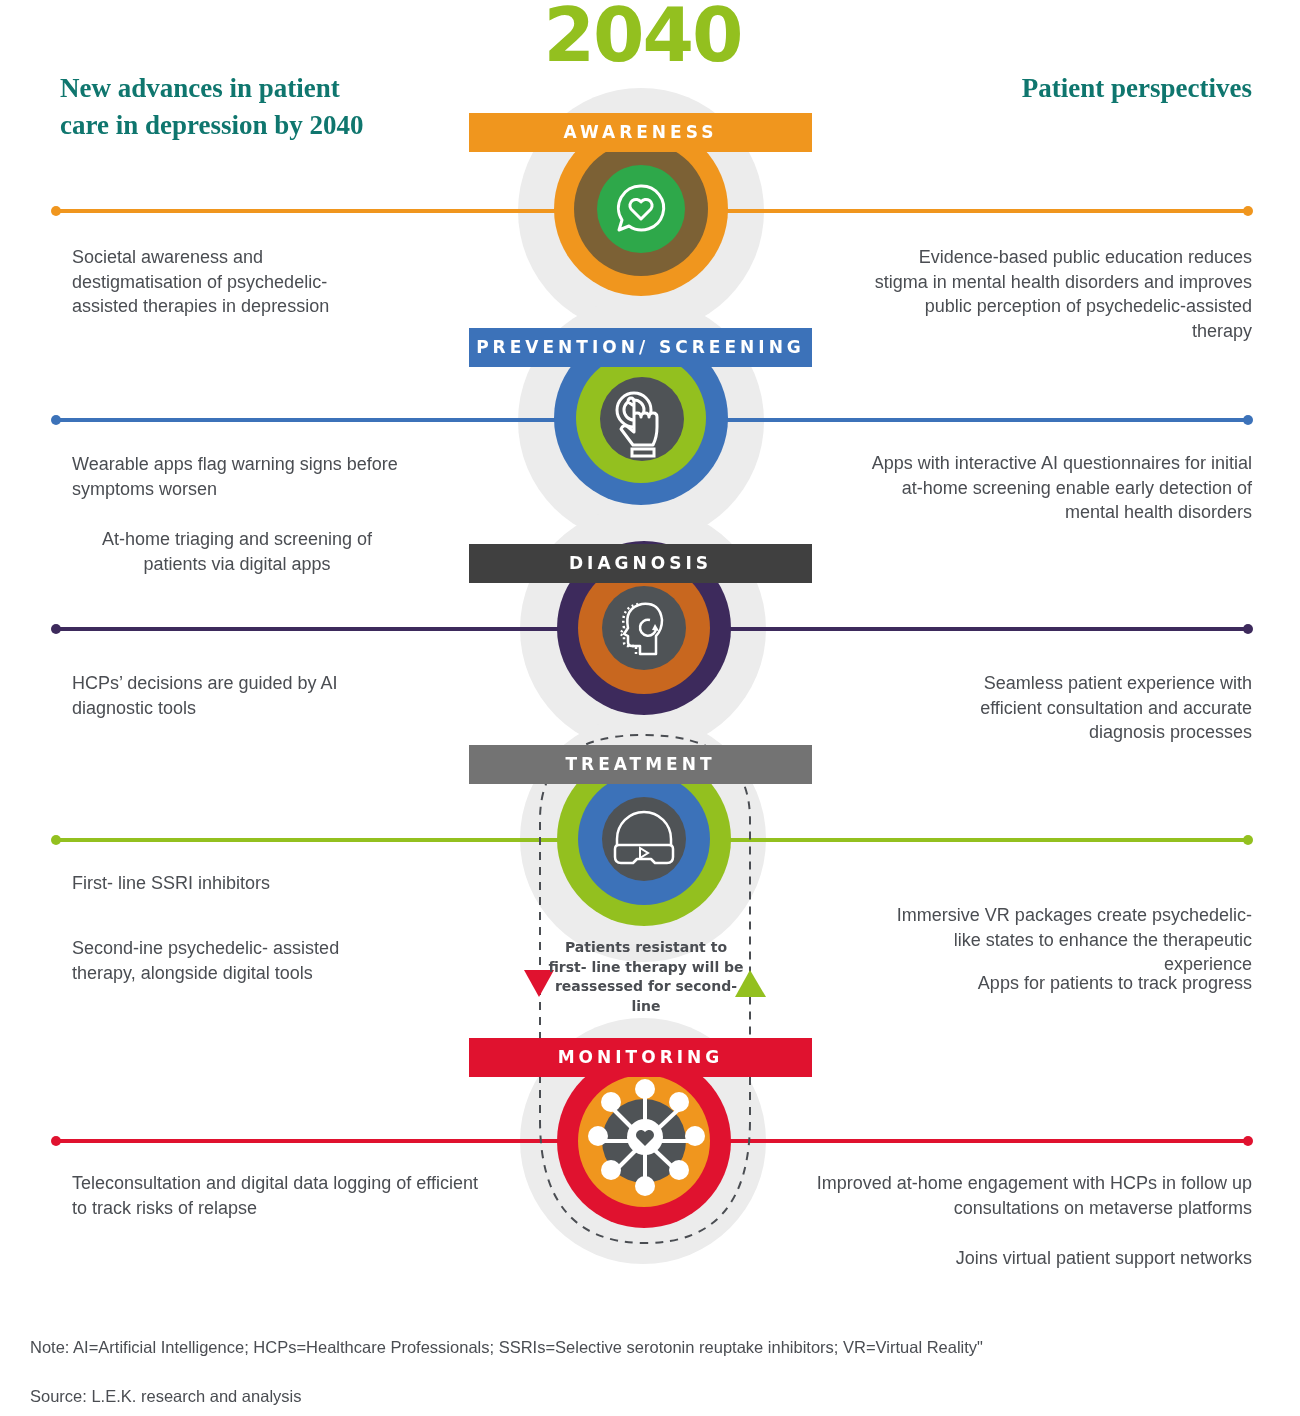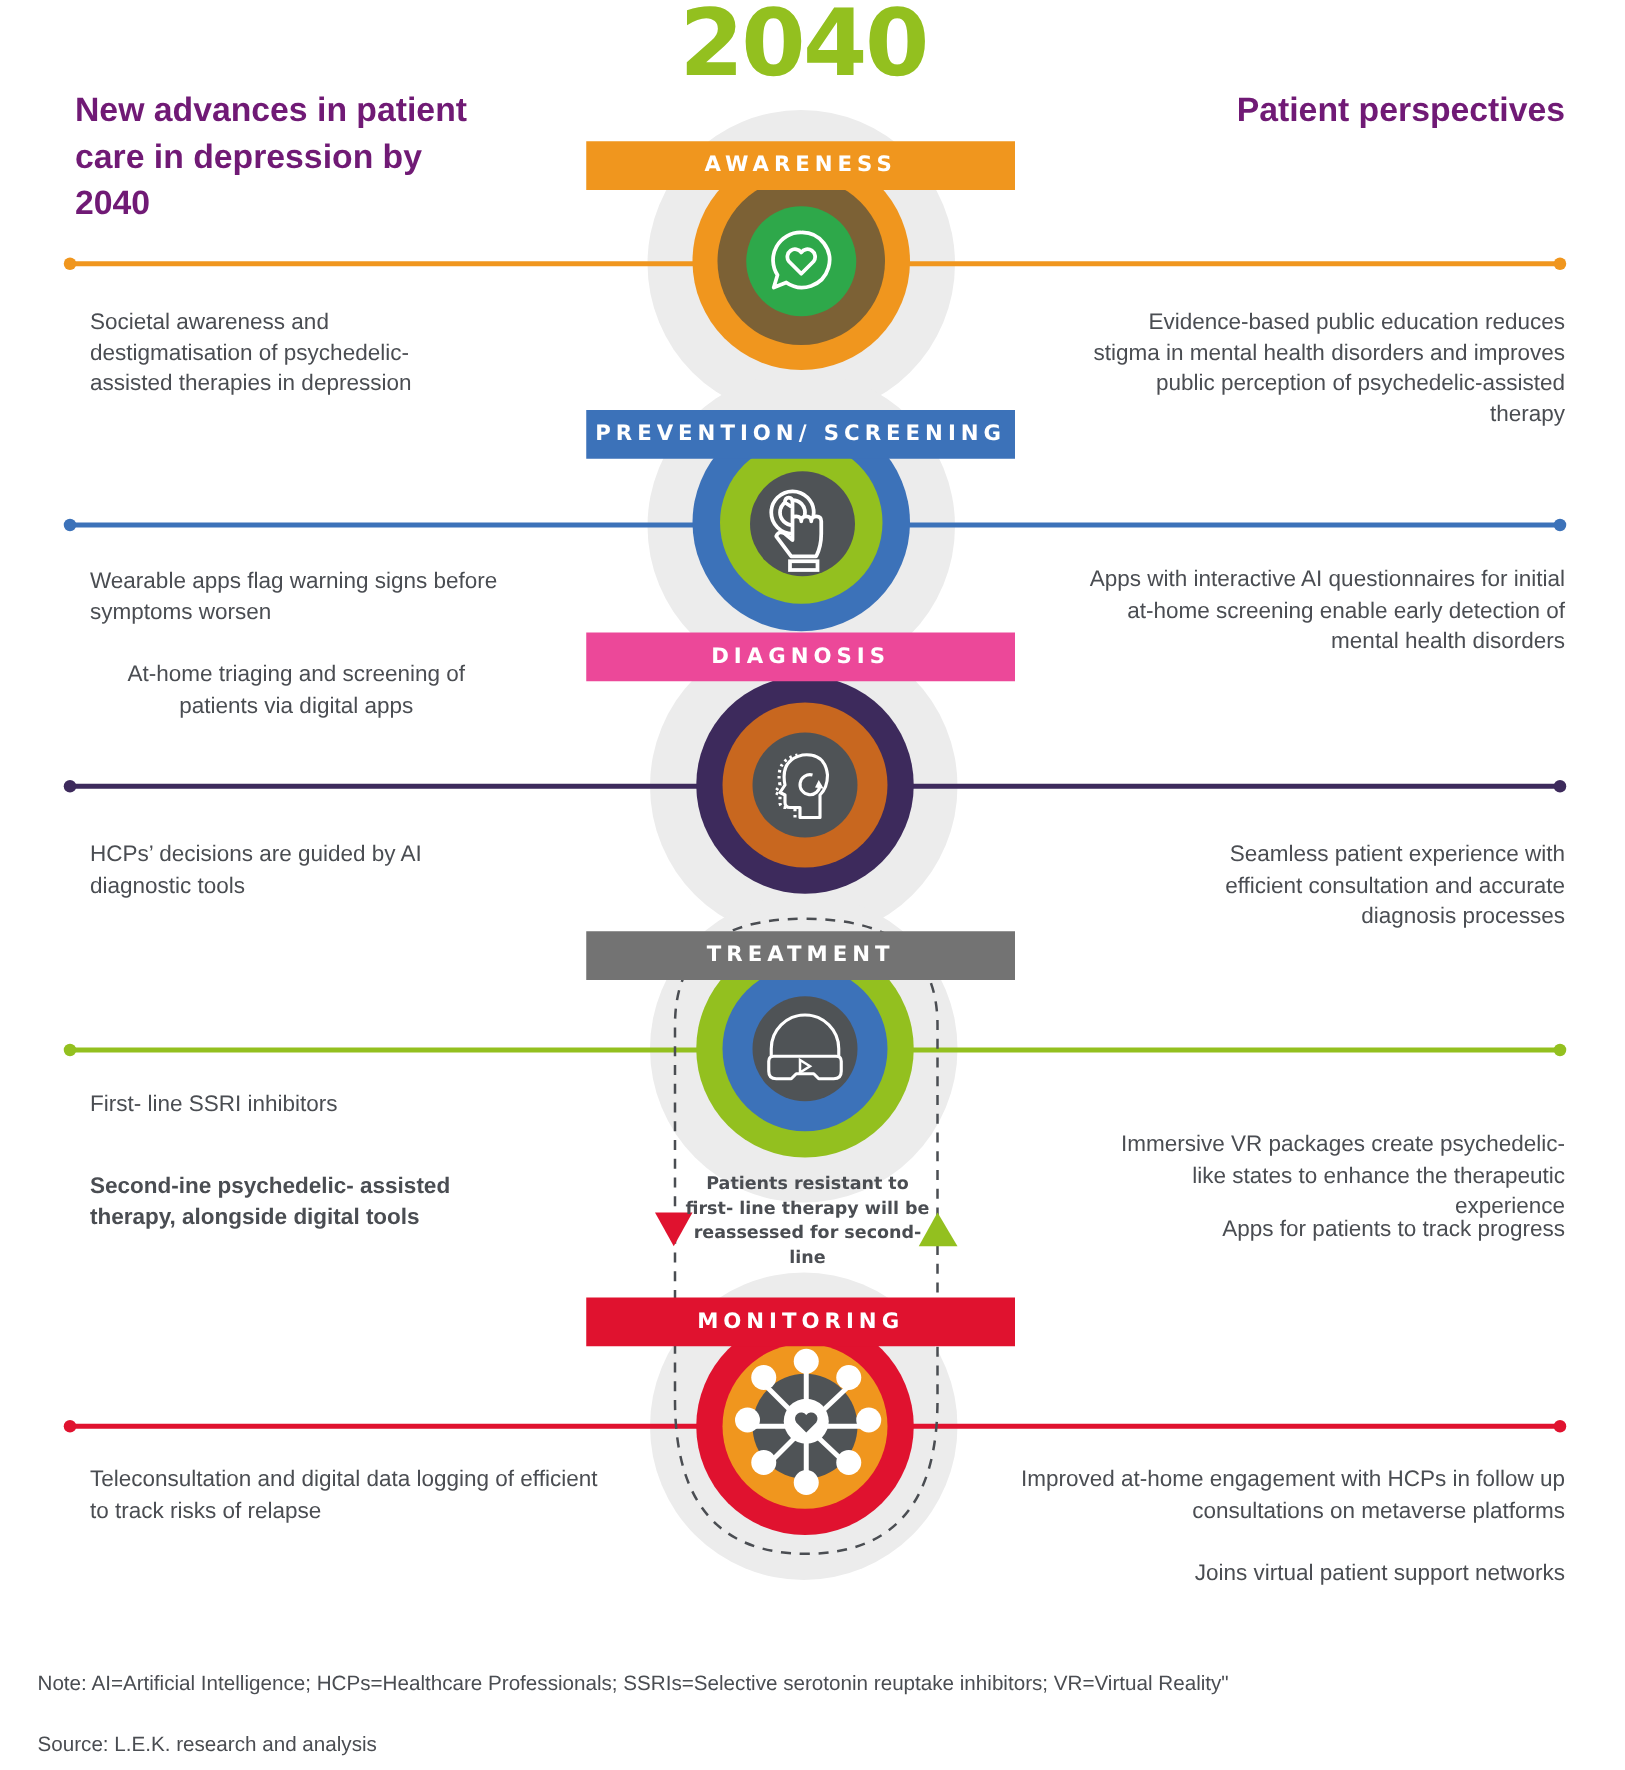--- a/index.html
+++ b/index.html
@@ -5,22 +5,22 @@
     * { box-sizing: border-box; margin: 0; padding: 0; }
     html, body { width: 1300px; height: 1416px; background: #ffffff; overflow: hidden; }
     body { position: relative; font-family: "Liberation Sans", "DejaVu Sans", sans-serif; color: #4a4d52; }
 
     .big-year {
       position: absolute; left: 0; width: 1285px; top: -8px; text-align: center;
       font-family: "DejaVu Sans", sans-serif; font-weight: bold; font-size: 74px;
       color: #93c01f; letter-spacing: -2px;
     }
     .heading {
-      position: absolute; font-family: Liberation Sans, sans-serif; font-weight: bold;
-      font-size: 27px; line-height: 37px; color: #701a75;
+      position: absolute; font-family: Liberation Serif, serif; font-weight: bold;
+      font-size: 27px; line-height: 37px; color: #0f766e;
     }
     .heading.left { left: 60px; top: 70px; width: 330px; }
     .heading.right { right: 48px; top: 70px; width: 300px; text-align: right; }
 
     .backdrop {
       position: absolute; border-radius: 50%; background: #ececec;
     }
 
     .hline { position: absolute; height: 4px; left: 56px; width: 1192px; }
     .hline .dot { position: absolute; top: -3px; width: 10px; height: 10px; border-radius: 50%; }
@@ -160,32 +160,32 @@
     <circle cx="679" cy="1102" r="10"></circle>
     <circle cx="611" cy="1170" r="10"></circle>
     <circle cx="679" cy="1170" r="10"></circle>
     <circle cx="645" cy="1137" r="18"></circle>
   </g>
   <path d="M645 1146 l-8 -8 a4.5 4.5 0 0 1 8 -6 a4.5 4.5 0 0 1 8 6 z" fill="#4f5356"></path>
 </svg>
 
 <div class="banner" style="top:113px; background:#f0961e;">AWARENESS</div>
 <div class="banner" style="top:328px; background:#3c72b9;">PREVENTION/ SCREENING</div>
-<div class="banner" style="top:506px; background:#ec4899;">DIAGNOSIS</div>
+<div class="banner" style="top:544px; background:#404040;">DIAGNOSIS</div>
 <div class="banner" style="top:745px; background:#737373;">TREATMENT</div>
 <div class="banner" style="top:1038px; background:#e0122f;">MONITORING</div>
 
 <div class="middle-note">Patients resistant to first- line therapy will be reassessed for second-line</div>
 
 <div class="txt l" style="top:245px; width:310px;">Societal awareness and destigmatisation of psychedelic-assisted therapies in depression</div>
 <div class="txt l" style="top:452px; width:330px;">Wearable apps flag warning signs before symptoms worsen</div>
 <div class="txt l" style="top:527px; width:330px;text-align:center;">At-home triaging and screening of patients via digital apps</div>
 <div class="txt l" style="top:671px; width:290px;">HCPs’ decisions are guided by AI diagnostic tools</div>
 <div class="txt l" style="top:871px;">First- line SSRI inhibitors</div>
-<div class="txt l" style="top:936px; width:310px;font-weight:bold;">Second-ine psychedelic- assisted therapy,  alongside digital tools</div>
+<div class="txt l" style="top:936px; width:310px;">Second-ine psychedelic- assisted therapy,  alongside digital tools</div>
 <div class="txt l" style="top:1171px; width:420px;">Teleconsultation and digital data logging of efficient to track risks of relapse</div>
 
 <div class="txt r" style="top:245px; width:385px;">Evidence-based public education reduces stigma in mental health disorders and improves public perception of psychedelic-assisted therapy</div>
 <div class="txt r" style="top:451px; width:400px;">Apps with interactive AI questionnaires for initial at-home screening enable early detection of mental health disorders</div>
 <div class="txt r" style="top:671px; width:330px;">Seamless patient experience with efficient consultation and accurate diagnosis processes</div>
 <div class="txt r" style="top:903px; width:360px;">Immersive VR packages create psychedelic-like states to enhance the therapeutic experience</div>
 <div class="txt r" style="top:971px;">Apps for patients to track progress</div>
 <div class="txt r" style="top:1171px; width:450px;">Improved at-home engagement with HCPs in follow up consultations on metaverse platforms</div>
 <div class="txt r" style="top:1246px;">Joins virtual patient support networks</div>
 

